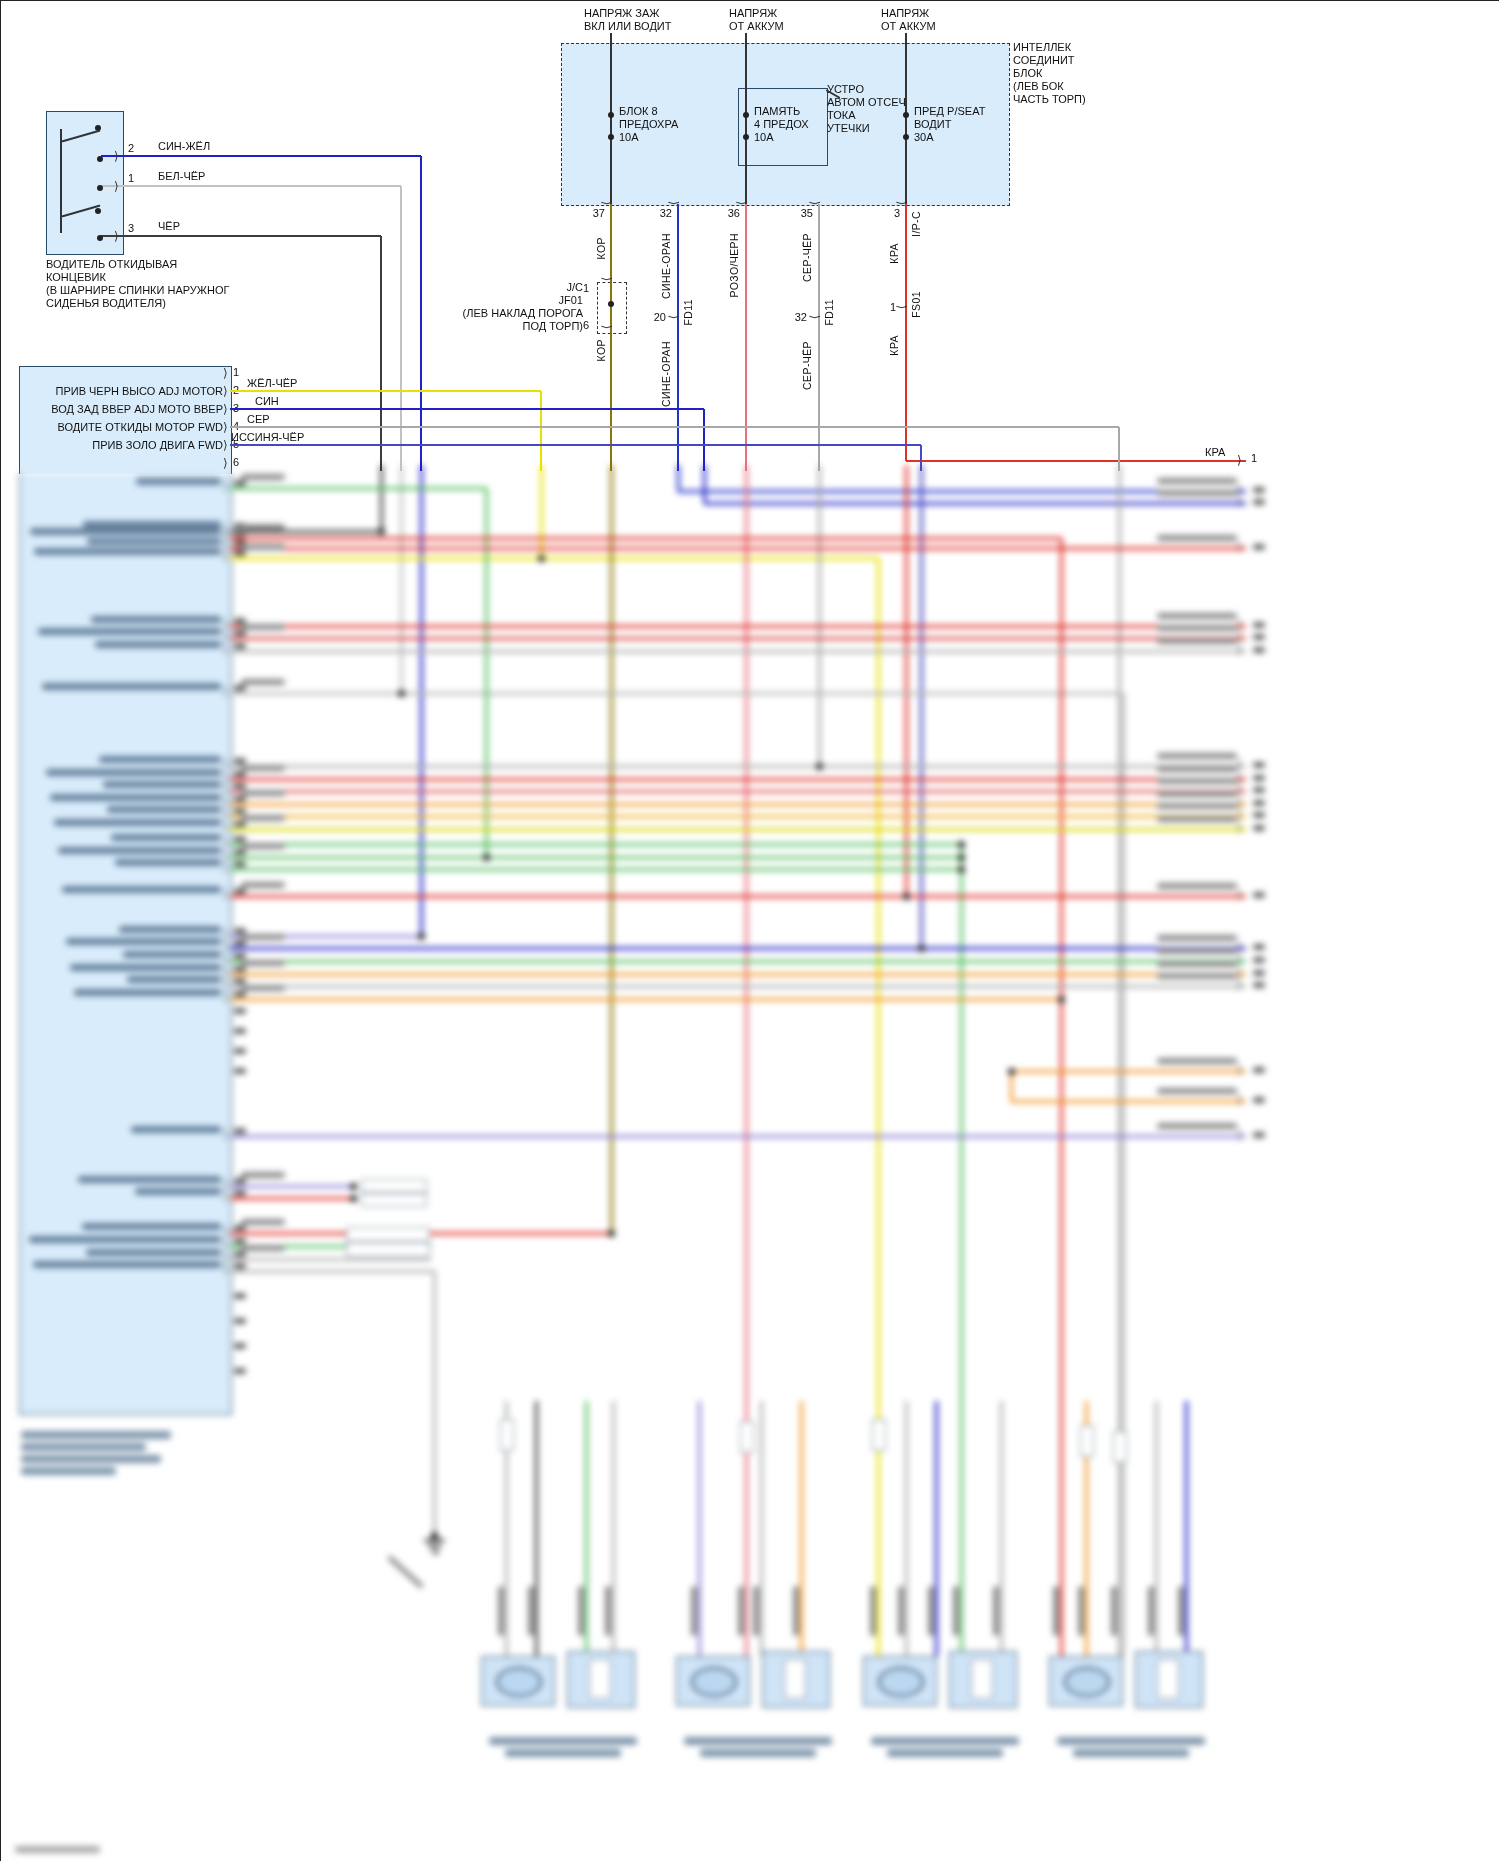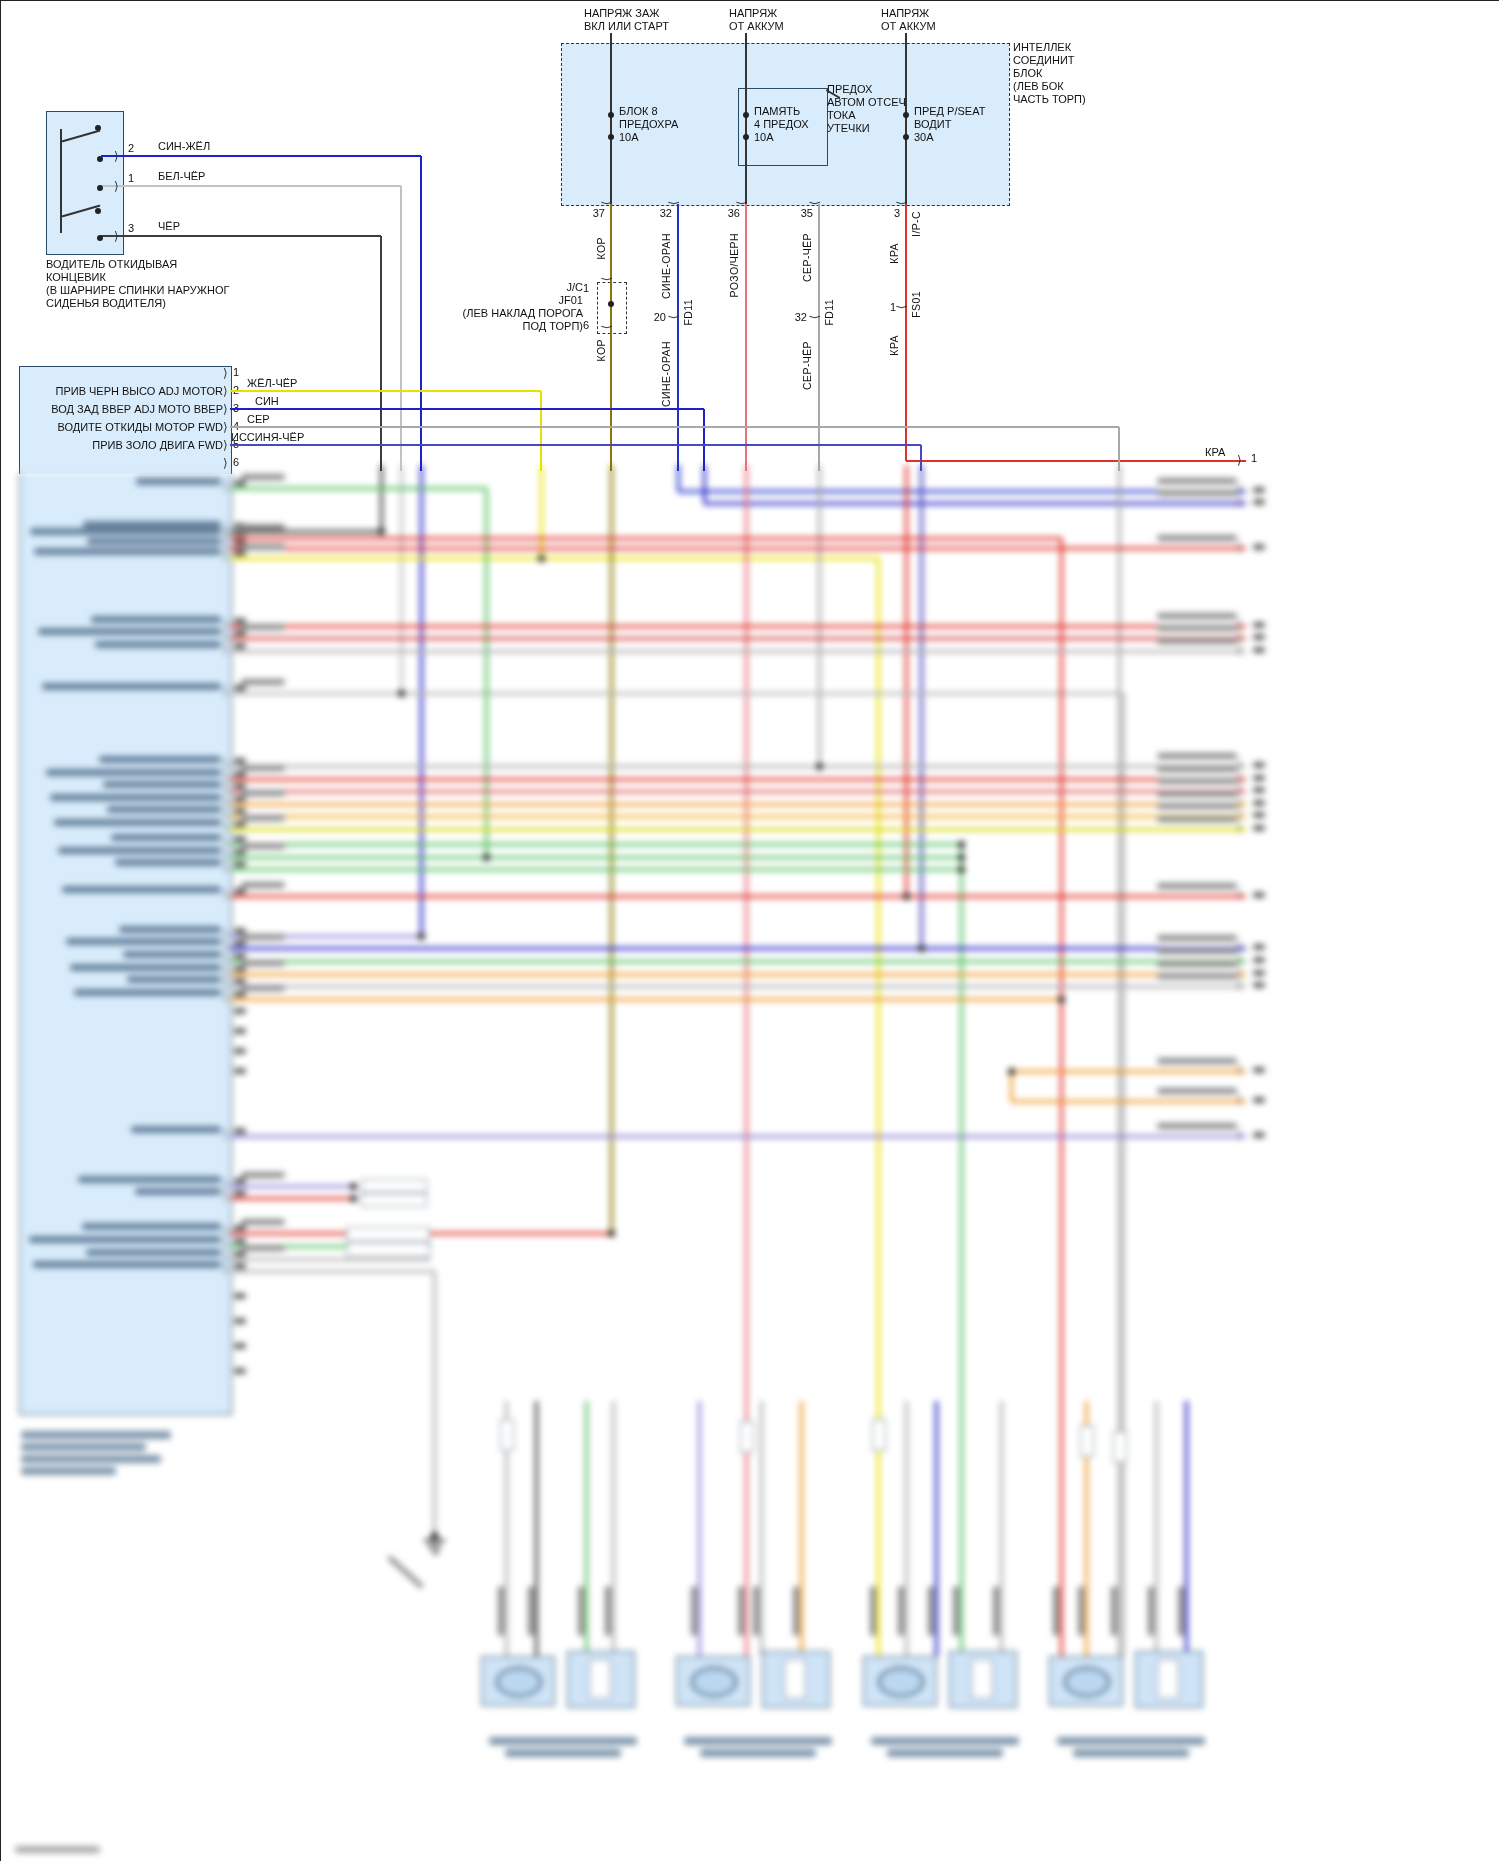--- a/index.html
+++ b/index.html
@@ -27,37 +27,37 @@
 
 <div id="stage">
 
   <div class="bluebox" style="left:45px;top:110px;width:76px;height:142px"></div>
   <div class="dashedbox" style="left:560px;top:42px;width:447px;height:161px"></div>
   <div class="bluebox" style="left:737px;top:87px;width:88px;height:76px;border-style:solid"></div>
   <div class="jcbox" style="left:596px;top:281px;width:28px;height:50px"></div>
   <div class="bluebox" style="left:18px;top:365px;width:211px;height:107px;border-bottom:none"></div>
 
   <div class="txt" style="left:583px;top:6px">НАПРЯЖ ЗАЖ
-ВКЛ ИЛИ СТАРТ</div>
+ВКЛ ИЛИ ВОДИТ</div>
   <div class="txt" style="left:728px;top:6px">НАПРЯЖ
 ОТ АККУМ</div>
   <div class="txt" style="left:880px;top:6px">НАПРЯЖ
 ОТ АККУМ</div>
   <div class="txt" style="left:1012px;top:40px">ИНТЕЛЛЕК
 СОЕДИНИТ
 БЛОК
 (ЛЕВ БОК
 ЧАСТЬ ТОРП)</div>
   <div class="txt" style="left:618px;top:104px">БЛОК 8
 ПРЕДОХРА
 10А</div>
   <div class="txt" style="left:753px;top:104px">ПАМЯТЬ
 4 ПРЕДОХ
 10А</div>
-  <div class="txt" style="left:826px;top:82px">ПРЕДОХ
+  <div class="txt" style="left:826px;top:82px">УСТРО
 АВТОМ ОТСЕЧ
 ТОКА
 УТЕЧКИ</div>
   <div class="txt" style="left:913px;top:104px">ПРЕД P/SEAT
 ВОДИТ
 30А</div>
   <div class="txt" style="left:45px;top:257px">ВОДИТЕЛЬ ОТКИДЫВАЯ
 КОНЦЕВИК
 (В ШАРНИРЕ СПИНКИ НАРУЖНОГ
 СИДЕНЬЯ ВОДИТЕЛЯ)</div>

